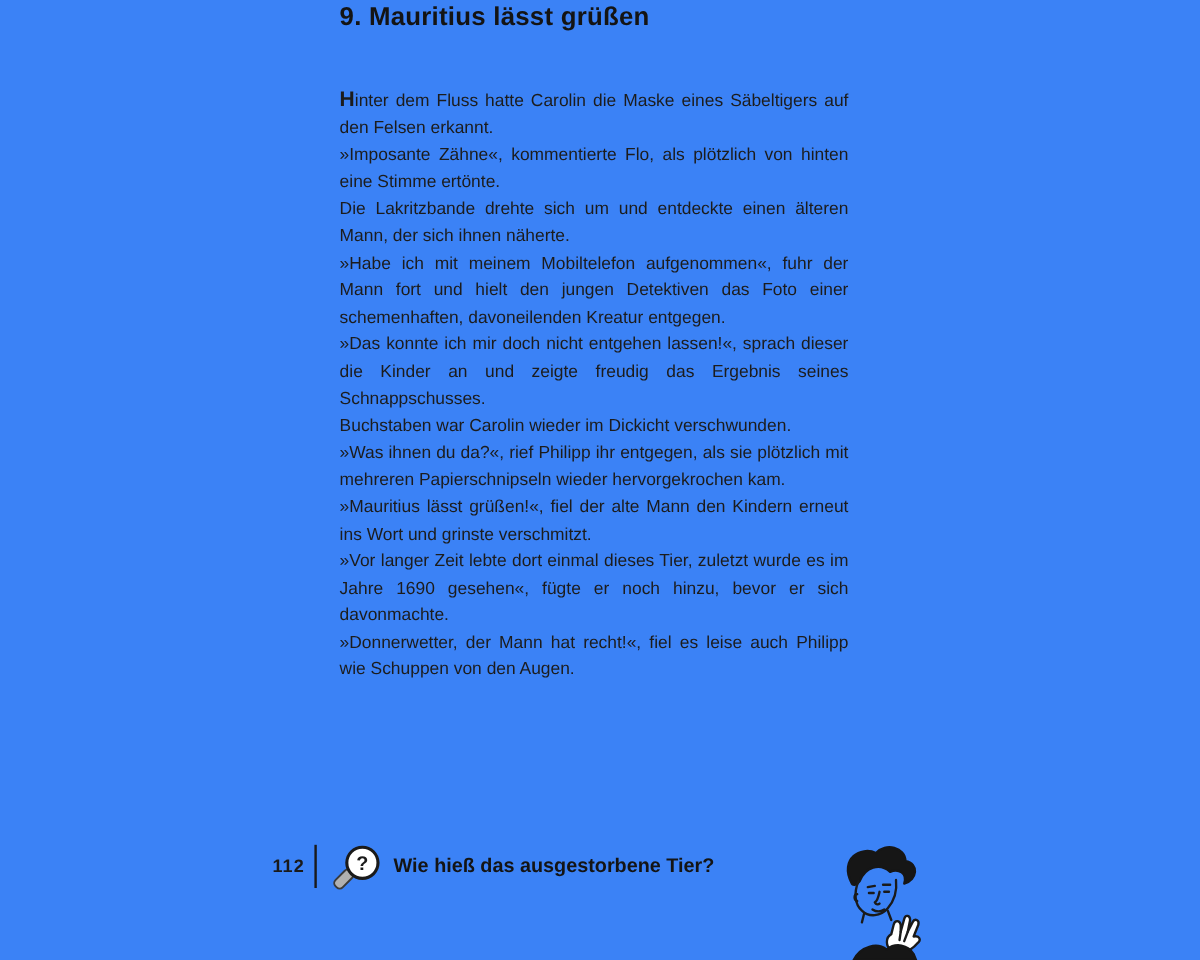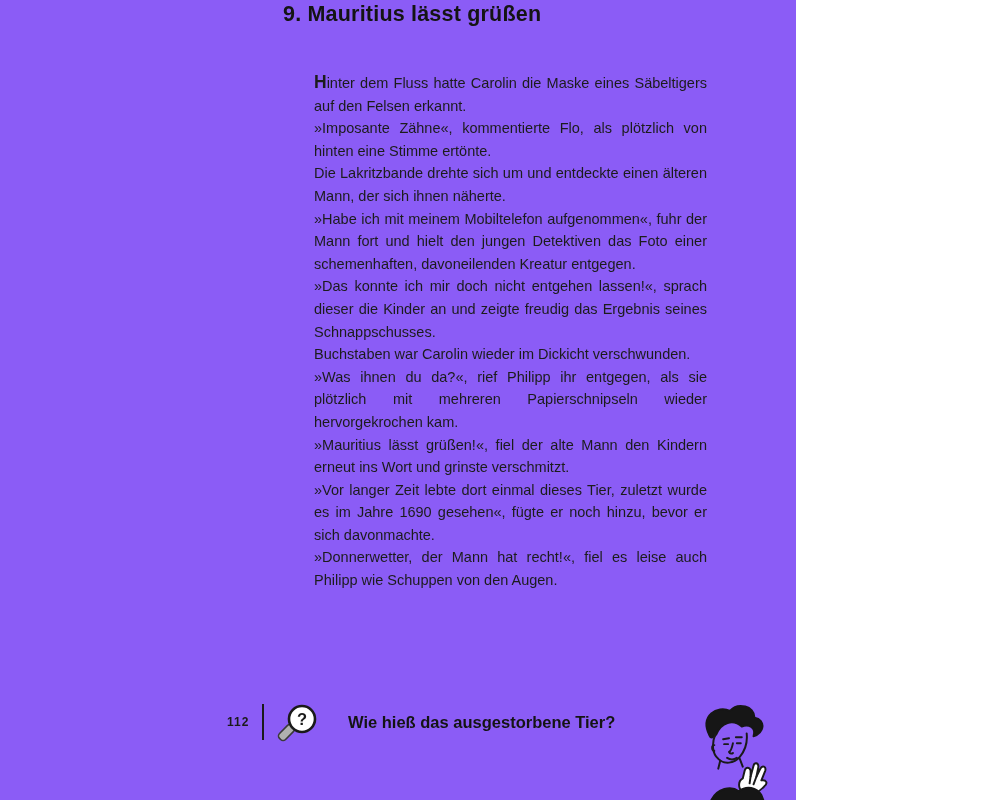--- a/index.html
+++ b/index.html
@@ -4,22 +4,22 @@
 <style>
   * { margin: 0; padding: 0; box-sizing: border-box; }
   html, body { background: #ffffff; }
   body {
     width: 1000px; height: 800px;
     font-family: "Liberation Sans", sans-serif;
     color: #1a1a1a;
   }
   .page {
     position: relative;
-    width: 796px; height: 800px;
-    background: #8b5cf6;
+    width: 1000px; height: 800px;
+    background: #3b82f6;
     overflow: hidden;
   }
   .text-col {
     position: absolute;
     left: 283px; top: 2px;
     width: 424px;
   }
   .chapter-title {
     font-size: 21.5px;
     font-weight: bold;
@@ -28,36 +28,35 @@
   }
   .body-text {
     margin-top: 44px;
     font-size: 14.5px;
     line-height: 22.6px;
     color: #1c1c1c;
   }
   .body-text p {
     text-align: justify;
     text-align-last: left;
-    margin-left: 31px;
   }
   .dropcap {
     font-weight: bold;
     font-size: 17.5px;
   }
   .footer {
     position: absolute;
     left: 227px; top: 698px;
     height: 48px;
     display: flex;
     align-items: center;
   }
   .page-number {
     font-weight: bold;
-    font-size: 12px;
+    font-size: 15px;
     letter-spacing: 1px;
     width: 28px;
     text-align: left;
   }
   .v-divider {
     width: 2px; height: 36px;
     background: #1a1a1a;
     margin-left: 7px; margin-right: 14px;
   }
   .magnifier {
@@ -66,21 +65,21 @@
     flex: 0 0 auto;
     margin-top: 6px;
   }
   .magnifier text {
     font-family: "Liberation Sans", sans-serif;
     font-weight: bold;
   }
   .question {
     font-weight: bold;
     font-size: 16.5px;
-    margin-left: 22px;
+    margin-left: 2px;
     white-space: nowrap;
     color: #141414;
     text-align: center;
   }
   .illustration {
     position: absolute;
     left: 683px; top: 702px;
     width: 95px; height: 98px;
   }
 </style>

